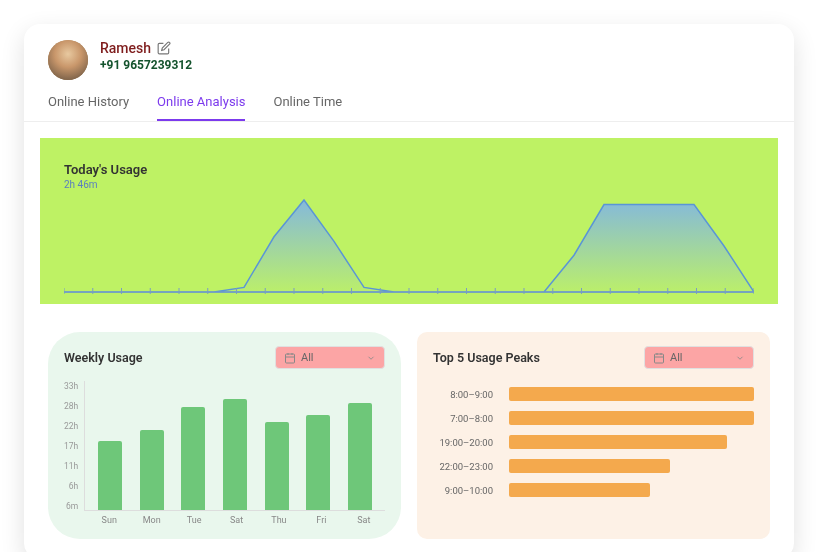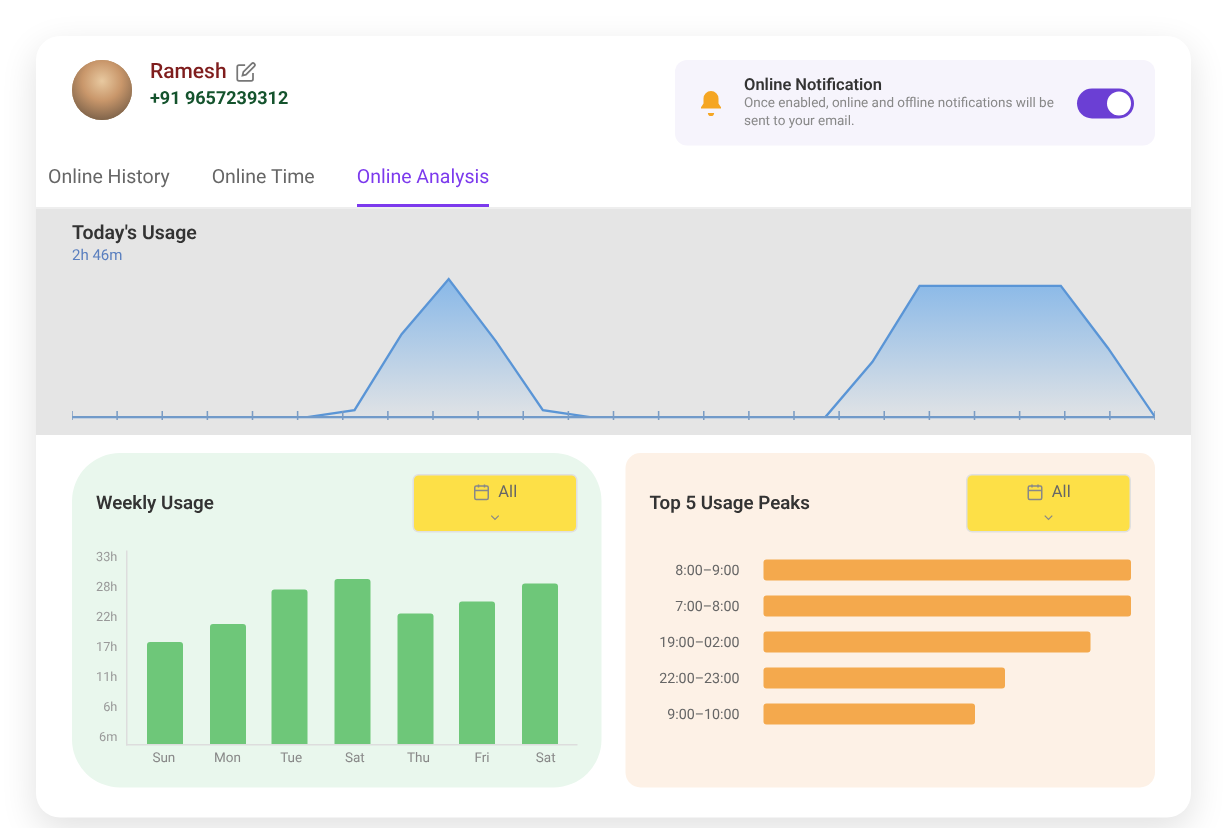--- a/index.html
+++ b/index.html
@@ -17,36 +17,36 @@
     .phone { font-size: 12px; color: #14532d; font-weight: bold; }
     
     .notif { display: flex; align-items: center; gap: 12px; background: #f6f4fc; border-radius: 8px; padding: 10px 14px; max-width: 320px; }
     .bell-icon { width: 20px; height: 20px; flex-shrink: 0; }
     .notif-text { flex: 1; }
     .notif-title { font-size: 11px; font-weight: 600; color: #333; }
     .notif-desc { font-size: 9px; color: #888; line-height: 1.3; margin-top: 1px; }
     .toggle { width: 38px; height: 20px; background: #6b3fd4; border-radius: 10px; position: relative; cursor: pointer; flex-shrink: 0; }
     .toggle::after { content:''; position:absolute; right:2px; top:2px; width:16px; height:16px; background:#fff; border-radius:50%; }
     
-    .tabs { display: flex; gap: 28px; padding: 14px 8px 0; border-bottom: 1px solid #eee; align-items: center; }
+    .tabs { display: flex; gap: 28px; padding: 14px 24px 0; border-bottom: 1px solid #eee; align-items: center; }
     .tab { font-size: 13px; color: #666; padding-bottom: 10px; cursor: pointer; border-bottom: 2px solid transparent; }
     .tab.active { color: #7c3aed; border-bottom-color: #7c3aed; }
     
-    .panel-today { background: #e5e5e5; margin: 0; padding: 9px 24px 10px; }
+    .panel-today { background: #bef264; margin: 16px; padding: 24px 24px 10px; }
     .panel-today h3 { font-size: 13px; font-weight: 600; color: #333; }
     .panel-today .dur { font-size: 10px; color: #5a7fbf; margin-top: 2px; }
     .today-chart { height: 98px; margin-top: 6px; position: relative; }
     
     .row { display: flex; gap: 16px; padding: 12px 24px 20px; }
     .panel { flex: 1; border-radius: 10px; padding: 14px 16px; }
     .panel.green { background: #e9f7ed; border-radius: 32px; }
     .panel.orange { background: #fdf1e6; }
     .panel-head { display: flex; justify-content: space-between; align-items: center; margin-bottom: 12px; }
     .panel-title { font-size: 12.5px; font-weight: 600; color: #333; }
-    .dropdown { display: flex; align-items: center; gap: 6px; background: #fde047; border: 1px solid #e0e0e0; border-radius: 4px; padding: 4px 8px; font-size: 11px; color: #666; cursor: pointer; width: 110px; justify-content: space-between; flex-direction: column; }
+    .dropdown { display: flex; align-items: center; gap: 6px; background: #fca5a5; border: 1px solid #e0e0e0; border-radius: 4px; padding: 4px 8px; font-size: 11px; color: #666; cursor: pointer; width: 110px; justify-content: space-between; }
     .dd-left { display:flex; align-items:center; gap:5px; }
     .cal-icon { width: 12px; height: 12px; }
     .chev { width: 10px; height: 10px; }
     
     .bar-chart { display: flex; height: 130px; }
     .y-axis { display: flex; flex-direction: column; justify-content: space-between; align-items: flex-end; padding-right: 6px; font-size: 8.5px; color: #999; }
     .bars { flex:1; display:flex; align-items:flex-end; justify-content:space-around; border-left:1px solid #ddd; border-bottom:1px solid #ddd; padding: 0 4px; }
     .bar-col { display:flex; flex-direction:column; align-items:center; flex:1; }
     .bar { width: 24px; background: #6ec779; border-radius: 2px 2px 0 0; }
     .x-axis { display:flex; justify-content:flex-end; margin-left: 24px; margin-top:4px; font-size:9px; color:#888; }
@@ -68,36 +68,26 @@
         <div class="name-row">
           <span class="name">Ramesh</span>
           <svg class="edit-icon" viewBox="0 0 24 24" fill="none" stroke="currentColor" stroke-width="2">
               <path d="M11 4H4a2 2 0 0 0-2 2v14a2 2 0 0 0 2 2h14a2 2 0 0 0 2-2v-7"></path>
               <path d="M18.5 2.5a2.121 2.121 0 0 1 3 3L12 15l-4 1 1-4 9.5-9.5z"></path>
             </svg>
         </div>
         <span class="phone">+91 9657239312</span>
       </div>
     </div>
-    <div class="notif">
-      <svg class="bell-icon" viewBox="0 0 24 24" fill="#f5a623">
-          <path d="M12 2a6 6 0 0 0-6 6v4l-2 3v1h16v-1l-2-3V8a6 6 0 0 0-6-6zm0 20a2.5 2.5 0 0 0 2.5-2.5h-5A2.5 2.5 0 0 0 12 22z"></path>
-        </svg>
-      <div class="notif-text">
-        <div class="notif-title">Online Notification</div>
-        <div class="notif-desc">Once enabled, online and offline notifications will be sent to your email.</div>
-      </div>
-      <div class="toggle"></div>
-    </div>
   </div>
 
   <div class="tabs">
     <div class="tab">Online History</div>
+    <div class="tab active">Online Analysis</div>
     <div class="tab">Online Time</div>
-    <div class="tab active">Online Analysis</div>
   </div>
 
   <div class="panel-today">
     <h3>Today's Usage</h3>
     <div class="dur">2h 46m</div>
     <div class="today-chart">
       <svg viewBox="0 0 700 98" width="100%" height="100%" preserveAspectRatio="none">
         <defs>
             <linearGradient id="g1" x1="0" y1="0" x2="0" y2="1">
               <stop offset="0%" stop-color="#7eb3e8" stop-opacity="0.9"></stop>
@@ -222,21 +212,21 @@
       <div class="peaks" id="peaks-list">
           <div class="peak-row">
             <div class="peak-label">8:00–9:00</div>
             <div class="peak-bar" style="width: 96%;"></div>
           </div>
           <div class="peak-row">
             <div class="peak-label">7:00–8:00</div>
             <div class="peak-bar" style="width: 90%;"></div>
           </div>
           <div class="peak-row">
-            <div class="peak-label">19:00–02:00</div>
+            <div class="peak-label">19:00–20:00</div>
             <div class="peak-bar" style="width: 68%;"></div>
           </div>
           <div class="peak-row">
             <div class="peak-label">22:00–23:00</div>
             <div class="peak-bar" style="width: 50%;"></div>
           </div>
           <div class="peak-row">
             <div class="peak-label">9:00–10:00</div>
             <div class="peak-bar" style="width: 44%;"></div>
           </div>

